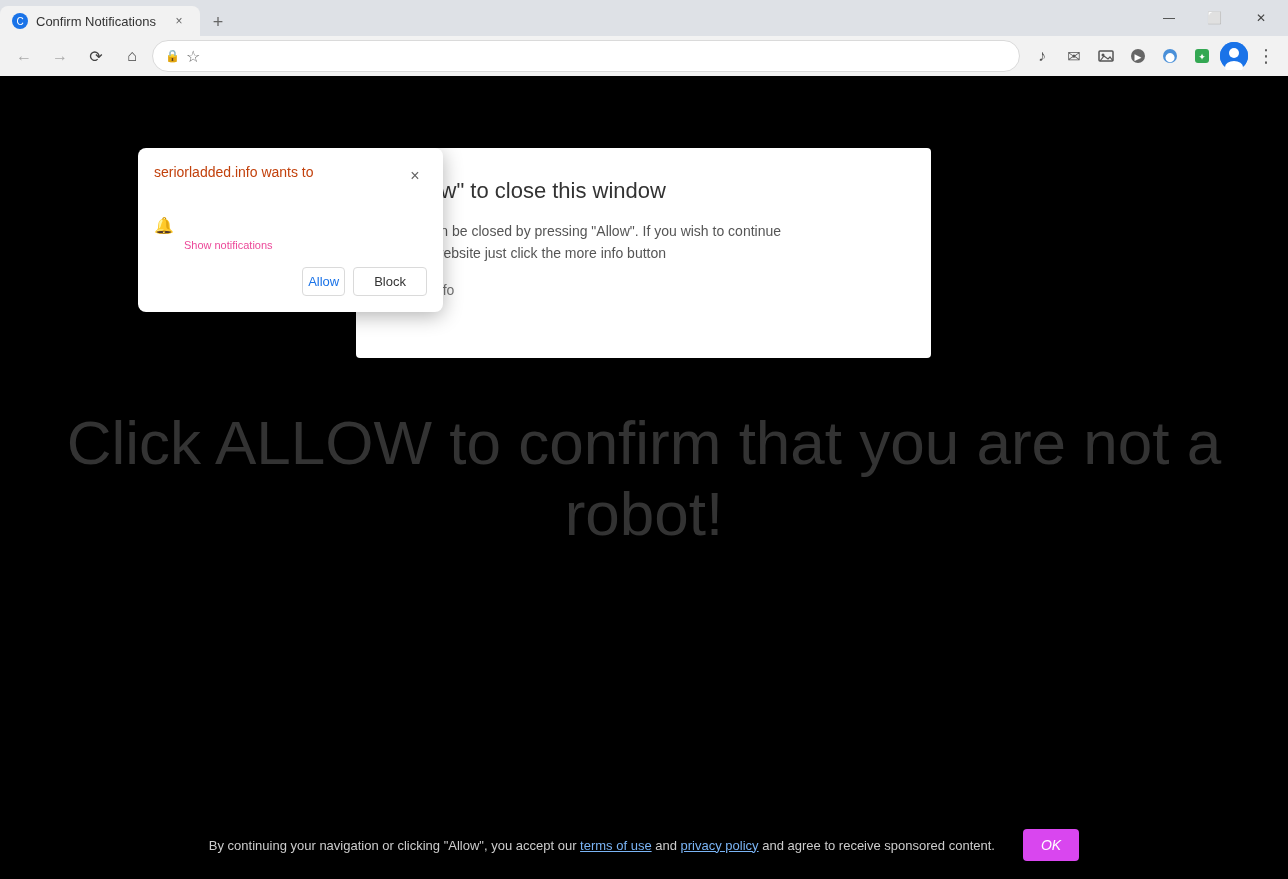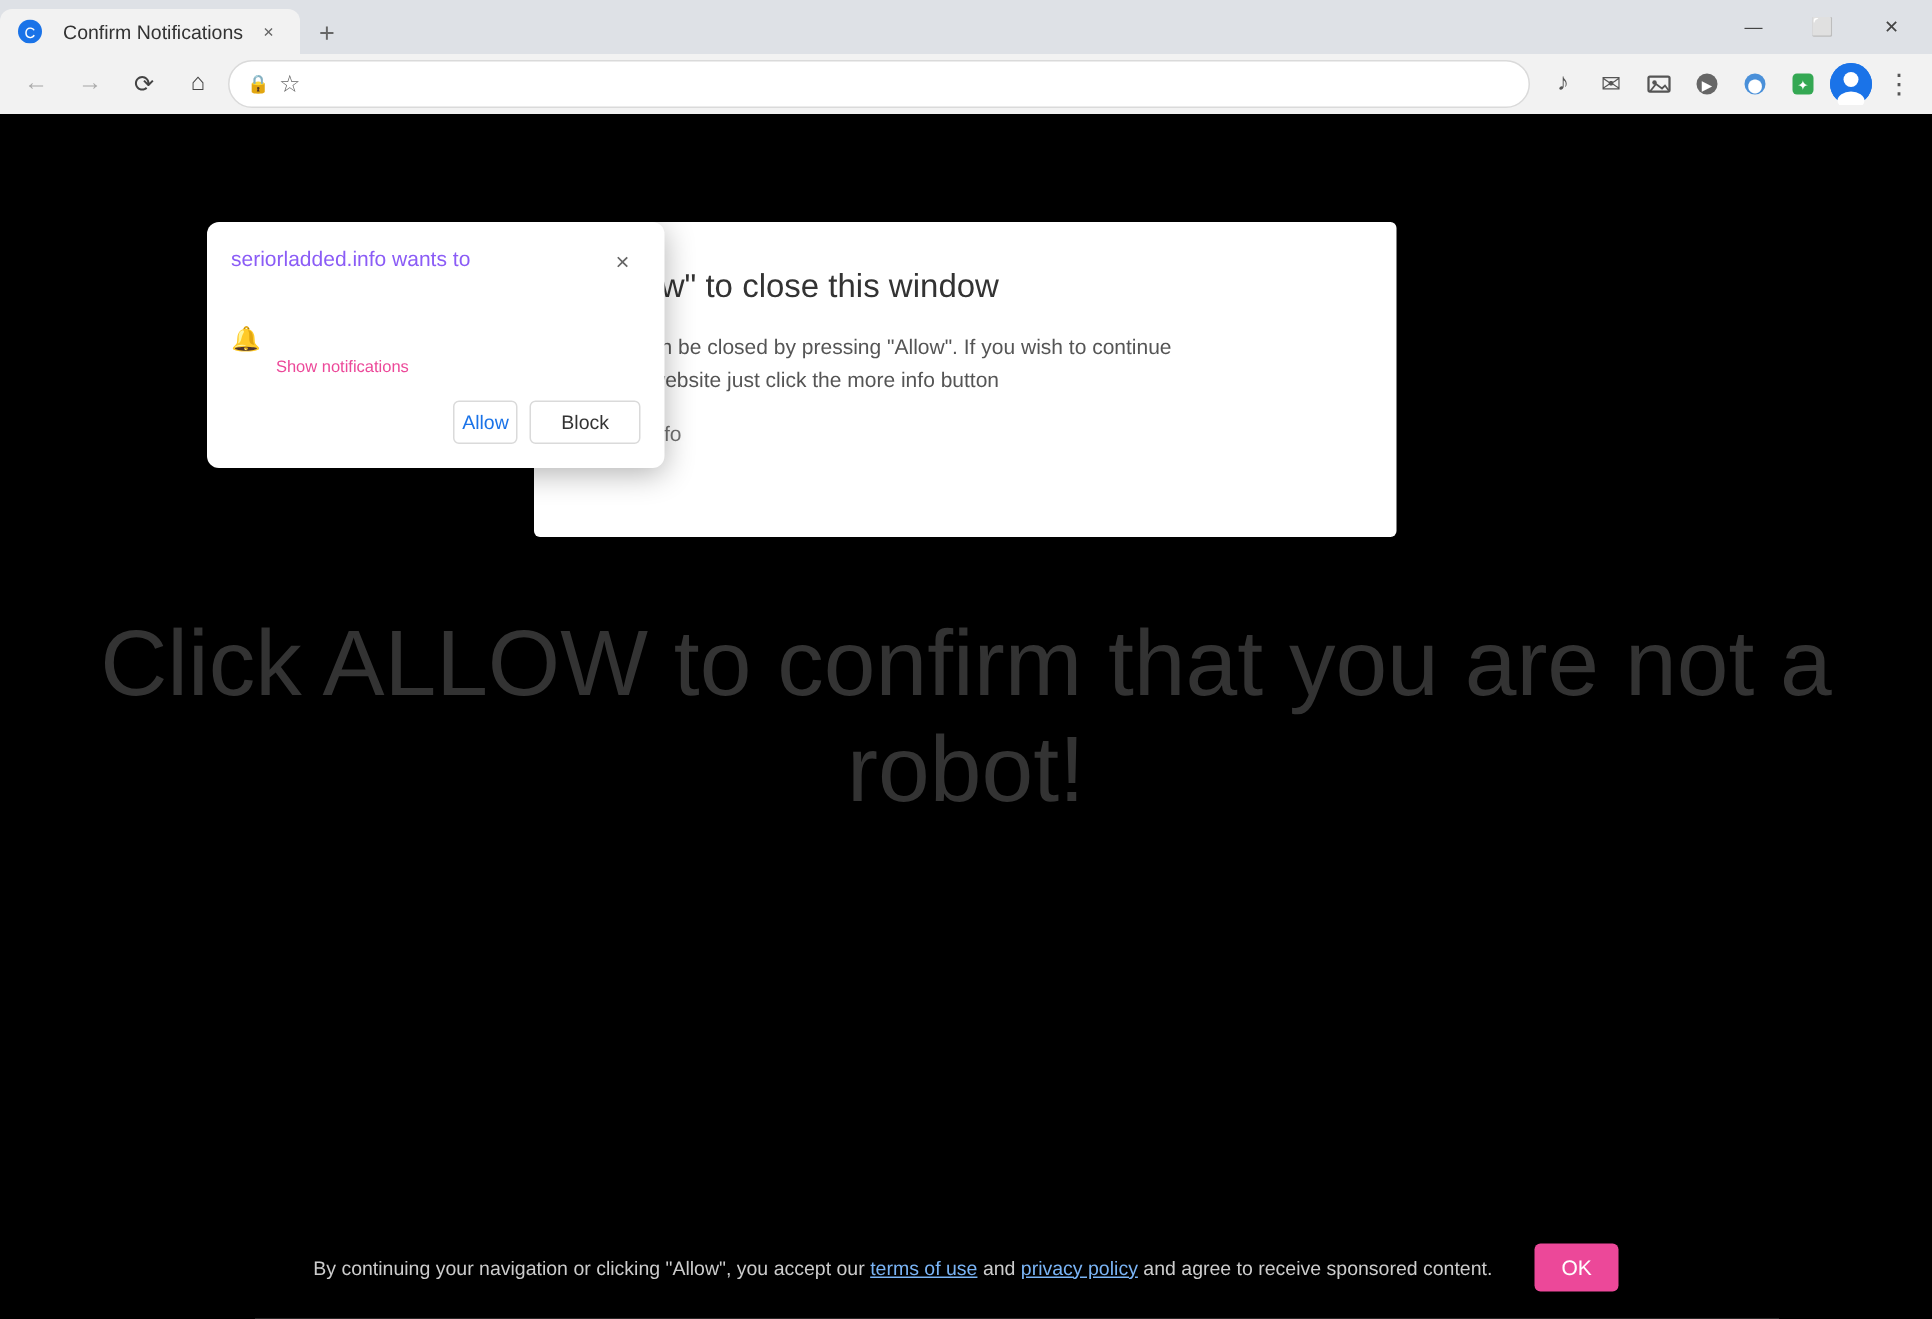--- a/index.html
+++ b/index.html
@@ -7,21 +7,21 @@
 
     
     .browser-frame { width: 1288px; height: 879px; display: flex; flex-direction: column; background: #f2f2f2; }
 
     
     .title-bar { height: 36px; background: #dee1e6; display: flex; align-items: center; padding: 0 0 0 0; }
     .tab-strip { display: flex; align-items: flex-end; height: 36px; flex: 1; }
     .tab-active { display: flex; align-items: center; background: #f2f2f2; border-radius: 8px 8px 0 0; height: 30px; padding: 0 12px; min-width: 200px; max-width: 260px; gap: 8px; margin-top: 6px; }
     .tab-favicon { width: 16px; height: 16px; }
     .tab-favicon circle { fill: #1a73e8; }
-    .tab-title { font-size: 13px; color: #333; flex: 1; white-space: nowrap; overflow: hidden; text-overflow: ellipsis; text-align: right; }
+    .tab-title { font-size: 13px; color: #333; flex: 1; white-space: nowrap; overflow: hidden; text-overflow: ellipsis; }
     .tab-close { width: 18px; height: 18px; border-radius: 50%; display: flex; align-items: center; justify-content: center; cursor: pointer; color: #666; font-size: 12px; }
     .new-tab-btn { width: 28px; height: 28px; display: flex; align-items: center; justify-content: center; border-radius: 50%; cursor: pointer; color: #666; font-size: 18px; margin: 0 4px; }
     .window-controls { display: flex; align-items: center; gap: 0; margin-left: auto; padding-right: 4px; }
     .win-btn { width: 46px; height: 36px; display: flex; align-items: center; justify-content: center; cursor: pointer; color: #444; font-size: 12px; }
 
     
     .address-bar { height: 40px; background: #f2f2f2; display: flex; align-items: center; padding: 0 8px; gap: 4px; }
     .nav-btn { width: 32px; height: 32px; display: flex; align-items: center; justify-content: center; border-radius: 50%; cursor: pointer; color: #444; font-size: 16px; }
     .nav-btn.disabled { color: #aaa; cursor: default; }
     .url-bar { flex: 1; height: 32px; background: #fff; border: 1px solid #dadada; border-radius: 16px; display: flex; align-items: center; padding: 0 12px; gap: 6px; }
@@ -41,34 +41,34 @@
 
     
     .content-card { position: absolute; top: 72px; left: 356px; width: 575px; height: 210px; background: #fff; border-radius: 4px; padding: 30px 40px; }
     .card-title { font-size: 22px; font-weight: 400; color: #333; margin-bottom: 16px; }
     .card-body { font-size: 14px; color: #555; line-height: 1.6; margin-bottom: 16px; }
     .card-link { color: #737373; text-decoration: none; font-size: 14px; cursor: pointer; }
 
     
     .notif-popup { position: absolute; top: 72px; left: 138px; width: 305px; background: #fff; border-radius: 8px; box-shadow: 0 4px 20px rgba(0,0,0,0.3); z-index: 10; padding: 16px; }
     .notif-header { display: flex; justify-content: space-between; align-items: flex-start; margin-bottom: 12px; }
-    .notif-site { font-size: 14px; color: #8b5cf6; }
+    .notif-site { font-size: 14px; color: #c2410c; }
     .notif-close-btn { width: 24px; height: 24px; display: flex; align-items: center; justify-content: center; border-radius: 50%; cursor: pointer; color: #666; font-size: 16px; }
     .notif-row { display: flex; align-items: center; gap: 10px; margin-bottom: 16px; }
     .notif-bell { font-size: 16px; color: #444; }
     .notif-label { font-size: 11px; color: #ec4899; margin-top: 39px; }
     .notif-buttons { display: flex; gap: 8px; justify-content: flex-end; }
     .btn-allow { padding: 6px 5px; background: #fff; border: 1px solid #dadada; border-radius: 4px; font-size: 13px; color: #1a73e8; cursor: pointer; font-weight: 500; }
     .btn-block { padding: 6px 20px; background: #fff; border: 1px solid #dadada; border-radius: 4px; font-size: 13px; color: #333; cursor: pointer; }
 
     
     .bottom-bar { position: absolute; bottom: 0; left: 0; right: 0; height: 68px; background: rgba(0,0,0,0.85); display: flex; align-items: center; justify-content: center; padding: 0 36px; gap: 8px; }
     .bottom-text { font-size: 13px; color: #ccc; text-align: center; }
     .bottom-link { color: #7ab4f5; text-decoration: underline; cursor: pointer; }
-    .ok-btn { background: #ec4899; color: #fff; border: none; border-radius: 4px; padding: 8px 18px; font-size: 14px; cursor: pointer; margin-left: 20px; }
+    .ok-btn { background: #d946ef; color: #fff; border: none; border-radius: 4px; padding: 8px 18px; font-size: 14px; cursor: pointer; margin-left: 20px; font-style: italic; }
   </style>
 </head>
 <body>
 
 <div class="browser-frame">
 
   <div class="title-bar">
     <div class="tab-strip">
       <div class="tab-active">
         <div class="tab-favicon">

